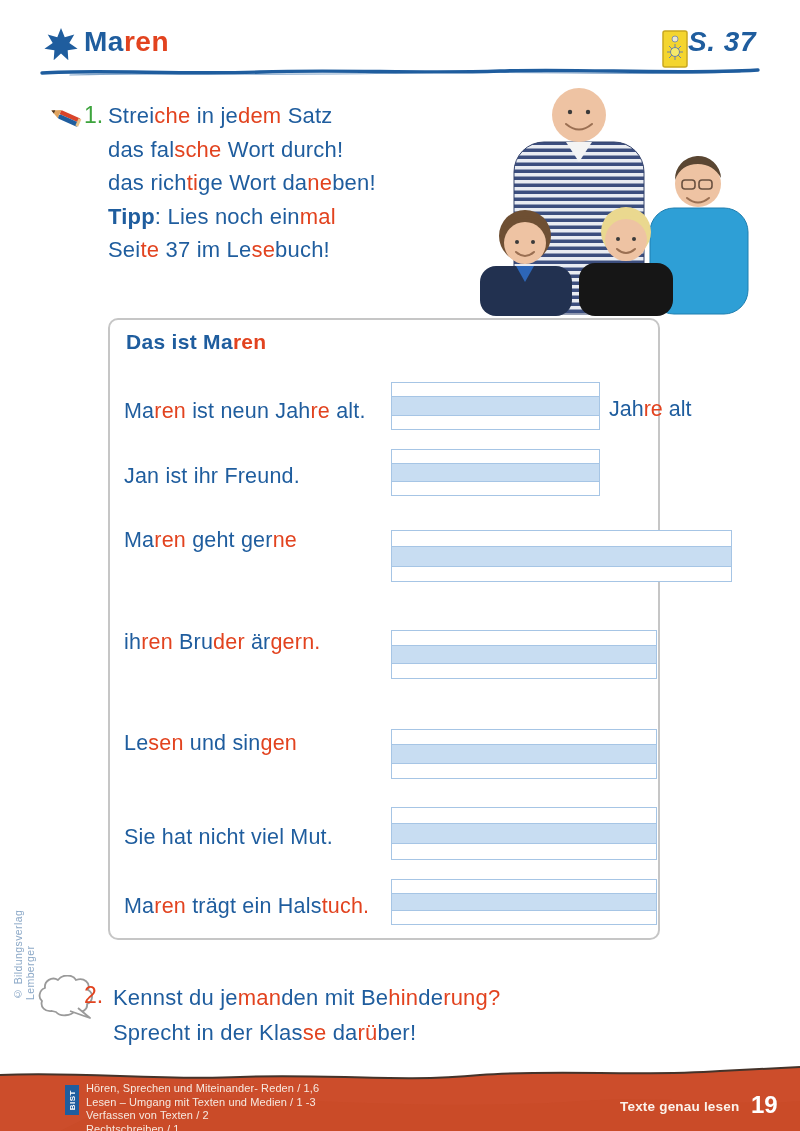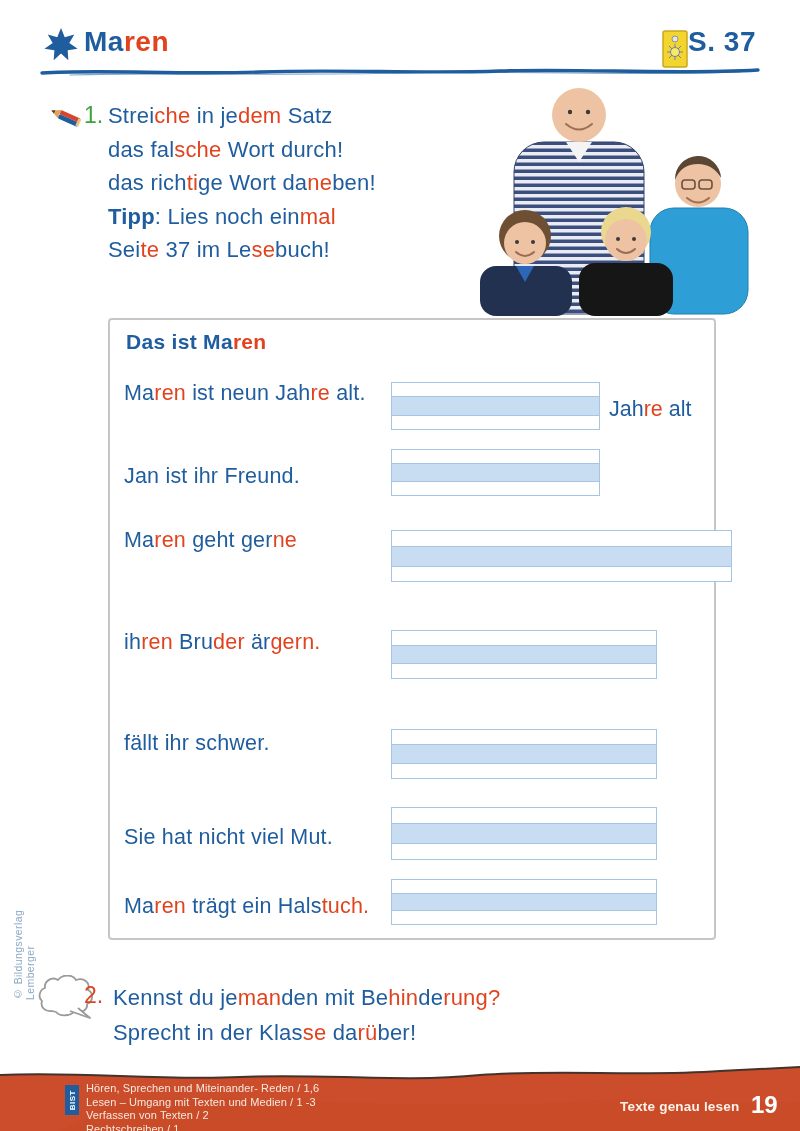--- a/index.html
+++ b/index.html
@@ -7,37 +7,37 @@
         font-family:"Liberation Sans", sans-serif;}
 
   
   .c-b{color:var(--blue);}
   .c-r{color:var(--red);margin-top:40px;}
   .bold{font-weight:700;}
 
   
   .hdr-star{position:absolute;left:44px;top:28px;width:34px;height:34px;}
   .hdr-title{position:absolute;left:84px;top:26px;font-size:28px;font-weight:700;letter-spacing:.5px;}
-  .hdr-right{position:absolute;right:44px;top:26px;display:flex;align-items:flex-start;gap:0;}
+  .hdr-right{position:absolute;right:44px;top:26px;display:flex;align-items:flex-start;gap:0;font-style:italic;}
   .hdr-pageref{font-size:28px;font-weight:700;color:var(--blue);letter-spacing:.5px;}
   .hdr-book{width:26px;height:38px;margin-top:4px;}
   .hdr-divider{position:absolute;left:40px;top:64px;width:720px;height:16px;}
 
   
   .task-icon{position:absolute;}
   .task-num{position:absolute;font-size:23px;font-weight:400;}
   .task-lines{position:absolute;font-size:22px;line-height:33.5px;letter-spacing:.2px;}
   .tline{white-space:nowrap;}
 
   
   .photo{position:absolute;left:428px;top:82px;width:334px;height:234px;}
 
   
-  .wbox{position:absolute;left:108px;top:318px;width:608px;height:622px;
-        border:2px solid var(--box-border);border-radius:4px;background:#fff;box-sizing:border-box;}
+  .wbox{position:absolute;left:108px;top:318px;width:552px;height:622px;
+        border:2px solid var(--box-border);border-radius:10px;background:#fff;box-sizing:border-box;}
   .wbox-title{position:absolute;left:16px;top:10px;font-size:21px;font-weight:700;letter-spacing:.3px;}
   .row-sentence{position:absolute;left:14px;font-size:21.5px;line-height:35px;letter-spacing:.2px;white-space:nowrap;}
   .row-after{position:absolute;left:499px;font-size:21.5px;line-height:35px;white-space:nowrap;text-align:right;}
   .answer{position:absolute;left:281px;border:1px solid var(--answer-border);background:#fff;
           display:flex;flex-direction:column;box-sizing:border-box;}
   .answer .band-top,.answer .band-bot{flex:1 1 auto;background:#fff;}
   .answer .band-mid{flex:0 0 38%;background:var(--answer-band);
           border-top:1px solid var(--answer-border);border-bottom:1px solid var(--answer-border);}
 
   
@@ -152,21 +152,21 @@
         <circle cx="206" cy="157" r="2" fill="#3a3a3a"></circle>
       <path d="M189,167 q9,8 18,0" stroke="#9a6f52" stroke-width="2" fill="none" stroke-linecap="round"></path>
       <rect x="151" y="181" width="94" height="53" rx="16" fill="#161616"></rect>
     </g>
   </svg>
 
   <div class="wbox">
     <div class="wbox-title"><span class="c-b bold">Das ist Ma</span><span class="c-r bold">ren</span></div>
     <div id="rows-container">
     <div>
-      <div class="row-sentence" style="top: 56px;">
+      <div class="row-sentence" style="top: 74px;">
             <div class="tline"><span class="c-b">Ma</span><span class="c-r">ren</span><span class="c-b"> ist neun Jah</span><span class="c-r">re</span><span class="c-b"> alt.</span></div>
           </div>
       <div class="answer" style="top: 62px; height: 48px; width: 209px;">
         <div class="band-top"></div>
         <div class="band-mid"></div>
         <div class="band-bot"></div>
       </div>
       <div class="row-after" style="top: 72px;"><span class="c-b">Jah</span><span class="c-r">re</span><span class="c-b"> alt</span></div>
     </div>
 
@@ -201,21 +201,21 @@
       <div class="answer" style="top: 310px; height: 49px; width: 266px;">
         <div class="band-top"></div>
         <div class="band-mid"></div>
         <div class="band-bot"></div>
       </div>
 
     </div>
 
     <div>
       <div class="row-sentence" style="top: 406px;">
-            <div class="tline"><span class="c-b">fällt ihr schwer.</span></div>
+            <div class="tline"><span class="c-b">Le</span><span class="c-r">sen</span><span class="c-b"> und sin</span><span class="c-r">gen</span></div>
           </div>
       <div class="answer" style="top: 409px; height: 50px; width: 266px;">
         <div class="band-top"></div>
         <div class="band-mid"></div>
         <div class="band-bot"></div>
       </div>
 
     </div>
 
     <div>

